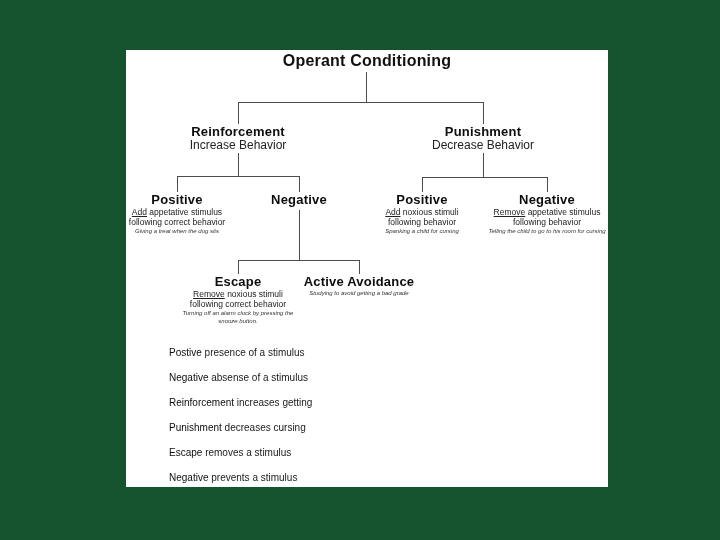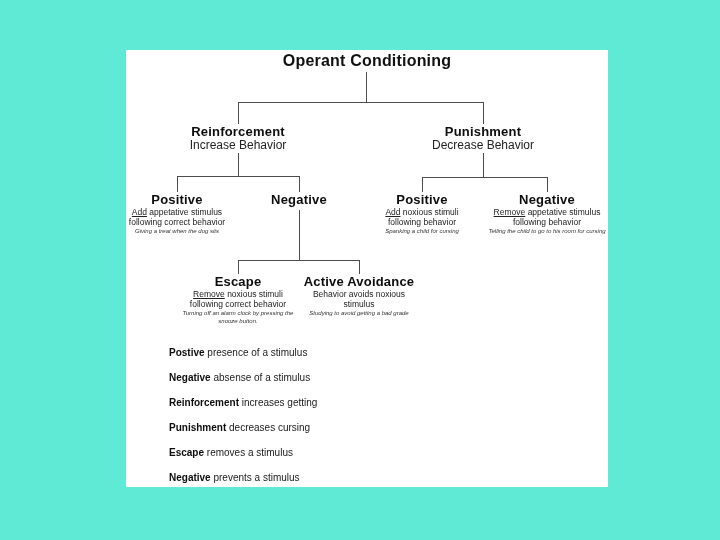--- a/index.html
+++ b/index.html
@@ -3,21 +3,21 @@
 <meta charset="utf-8">
 <style>
   html,body{margin:0;padding:0;}
   body{
     width:720px;height:540px;
     font-family:"Liberation Sans", sans-serif;
     overflow:hidden;
   }
   .stage{
     position:relative;width:720px;height:540px;
-    background:#5eead4;
+    background:#14532d;
   }
   .panel{
     position:absolute;left:126px;top:50px;width:482px;height:437px;
     background:#ffffff;overflow:hidden;
   }
   .ln{position:absolute;background:#4d4d4d;}
   .title{
     position:absolute;left:241px;top:2px;transform:translateX(-50%);
     margin:0;font-size:16px;font-weight:bold;color:#111;
     white-space:nowrap;letter-spacing:.2px;
@@ -28,21 +28,21 @@
   }
   .nlabel{font-weight:bold;font-size:13px;line-height:15px;letter-spacing:.2px;color:#0d0d0d;}
   .sub{font-size:12px;line-height:12px;color:#222;}
   .desc{font-size:8.5px;line-height:10px;color:#222;}
   .kw{text-decoration:underline;}
   .ex{display:block;font-style:italic;font-size:6px;line-height:7.5px;color:#333;margin-top:1px;}
   .wrapdesc{white-space:normal;width:100px;margin:0 auto;}
   .wrapex{white-space:normal;width:118px;margin:1px auto 0;}
   .defs{position:absolute;left:11px;top:297px;}
   .def{font-size:10px;line-height:11px;margin-bottom:14px;color:#1a1a1a;white-space:nowrap;}
-  .def b{font-weight:bold;color:#0d0d0d;padding-left:32px;}
+  .def b{font-weight:normal;color:#0d0d0d;padding-left:32px;}
 </style>
 </head>
 <body>
 
 <div class="stage">
   <div class="panel">
 
     <h1 class="title">Operant Conditioning</h1>
 
     <div class="ln" style="left:240px;top:22px;width:1px;height:30px"></div>
@@ -98,21 +98,20 @@
     </div>
 
     <div class="node" style="left:112px;top:224px">
       <div class="nlabel">Escape</div>
       <div class="desc"><span class="kw">Remove</span><span> noxious stimuli</span></div>
       <div class="desc">following correct behavior</div>
       <span class="ex wrapex">Turning off an alarm clock by pressing the snooze button.</span>
     </div>
     <div class="node" style="left:233px;top:224px">
       <div class="nlabel">Active Avoidance</div>
-      <div class="desc wrapdesc">Behavior avoids noxious stimulus</div>
       <span class="ex">Studying to avoid getting a bad grade</span>
     </div>
 
     <div class="defs">
       <div class="def"><b>Postive</b><span> presence of a stimulus</span></div>
       <div class="def"><b>Negative</b><span> absense of a stimulus</span></div>
       <div class="def"><b>Reinforcement</b><span> increases getting</span></div>
       <div class="def"><b>Punishment</b><span> decreases cursing</span></div>
       <div class="def"><b>Escape</b><span> removes a stimulus</span></div>
       <div class="def"><b>Negative</b><span> prevents a stimulus</span></div>

